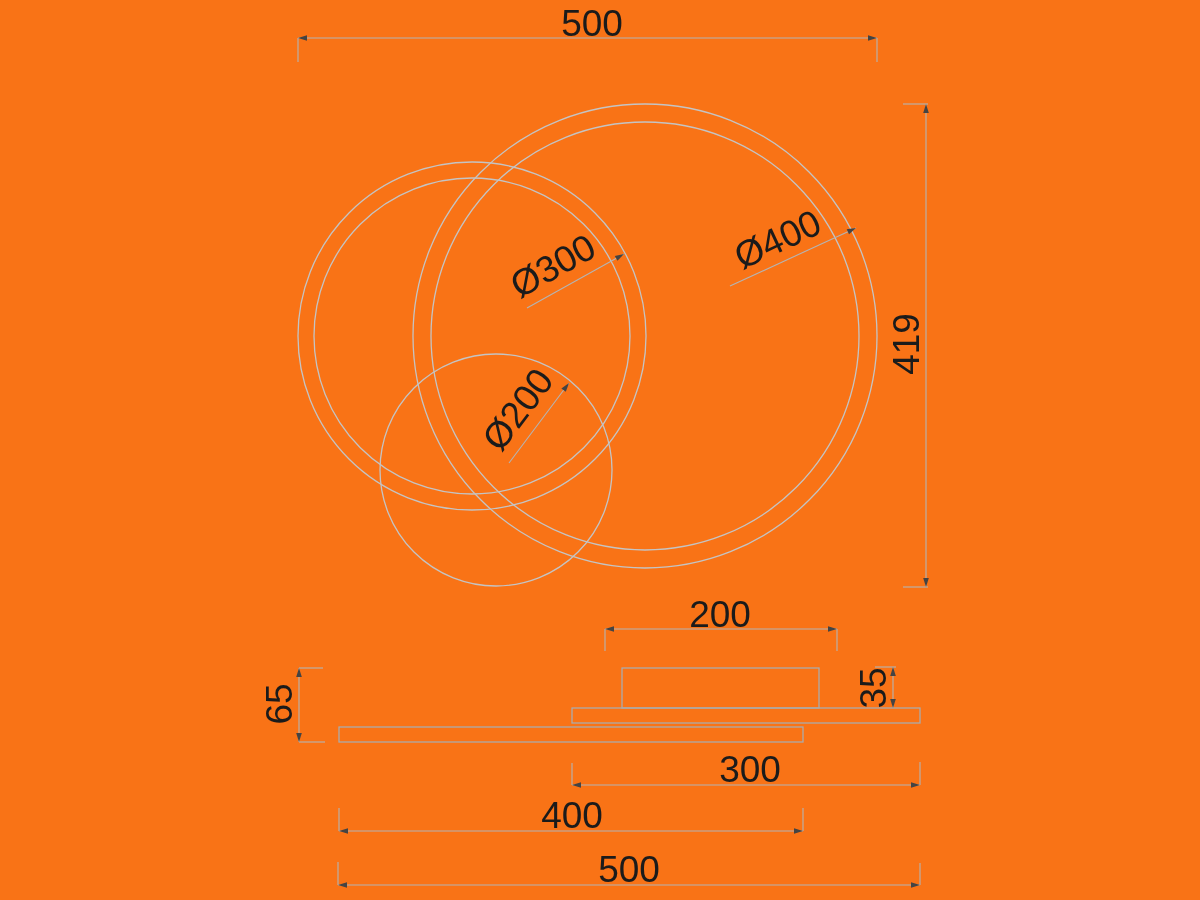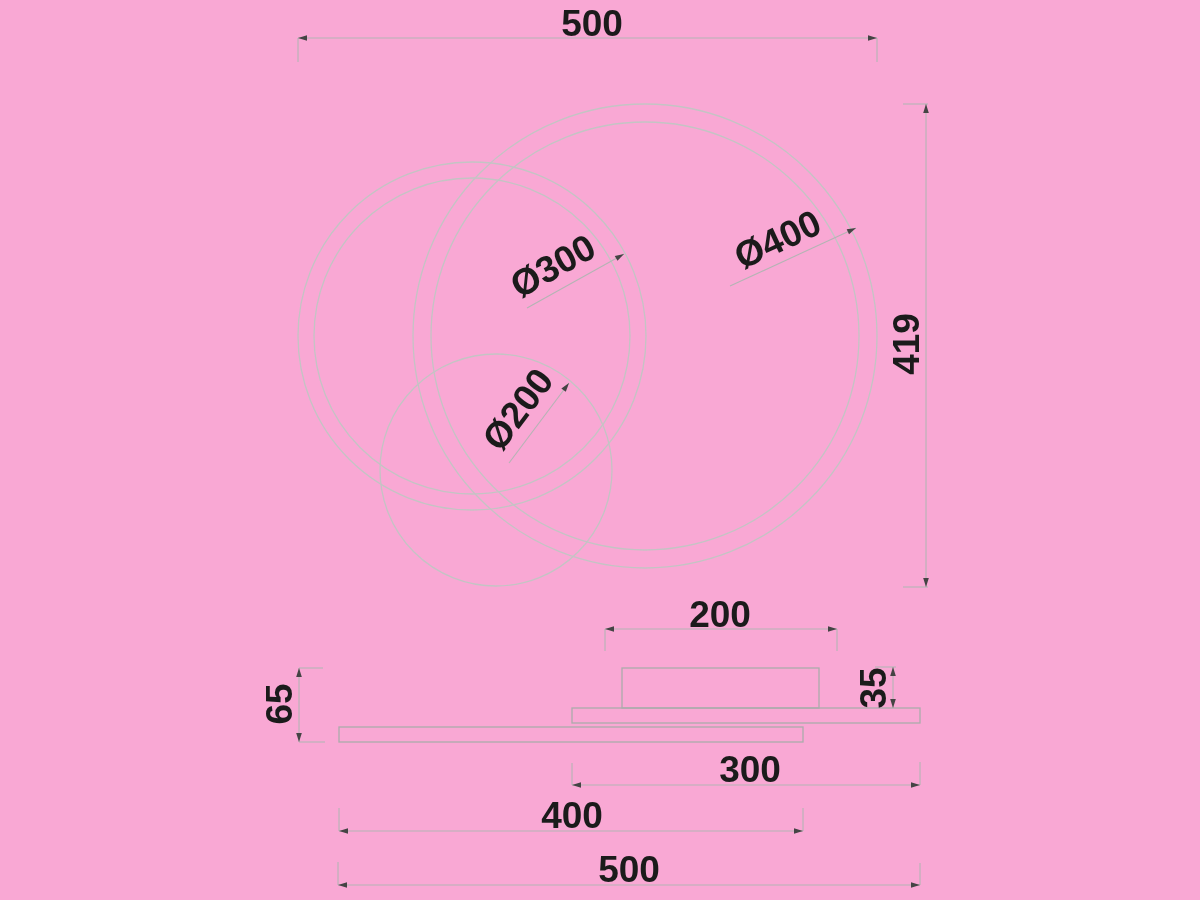--- a/index.html
+++ b/index.html
@@ -4,23 +4,22 @@
 <style>
   html, body {
     margin: 0;
     padding: 0;
     background: #ffffff;
   }
   .stage {
     position: relative;
     width: 1200px;
     height: 900px;
-    background: #f9a8d4;
+    background: #f97316;
     overflow: hidden;
-    font-weight: bold;
   }
   svg { display: block; }
   text {
     font-family: "Liberation Sans", sans-serif;
     font-size: 37px;
     fill: #1b1b1b;
   }
   .draw  { stroke: #c4c4c4; stroke-width: 1.3; fill: none; }
   .rect  { stroke: #ababab; stroke-width: 1.3; fill: none; }
   .dim   { stroke: #b4b4b4; stroke-width: 1.1; fill: none; }

